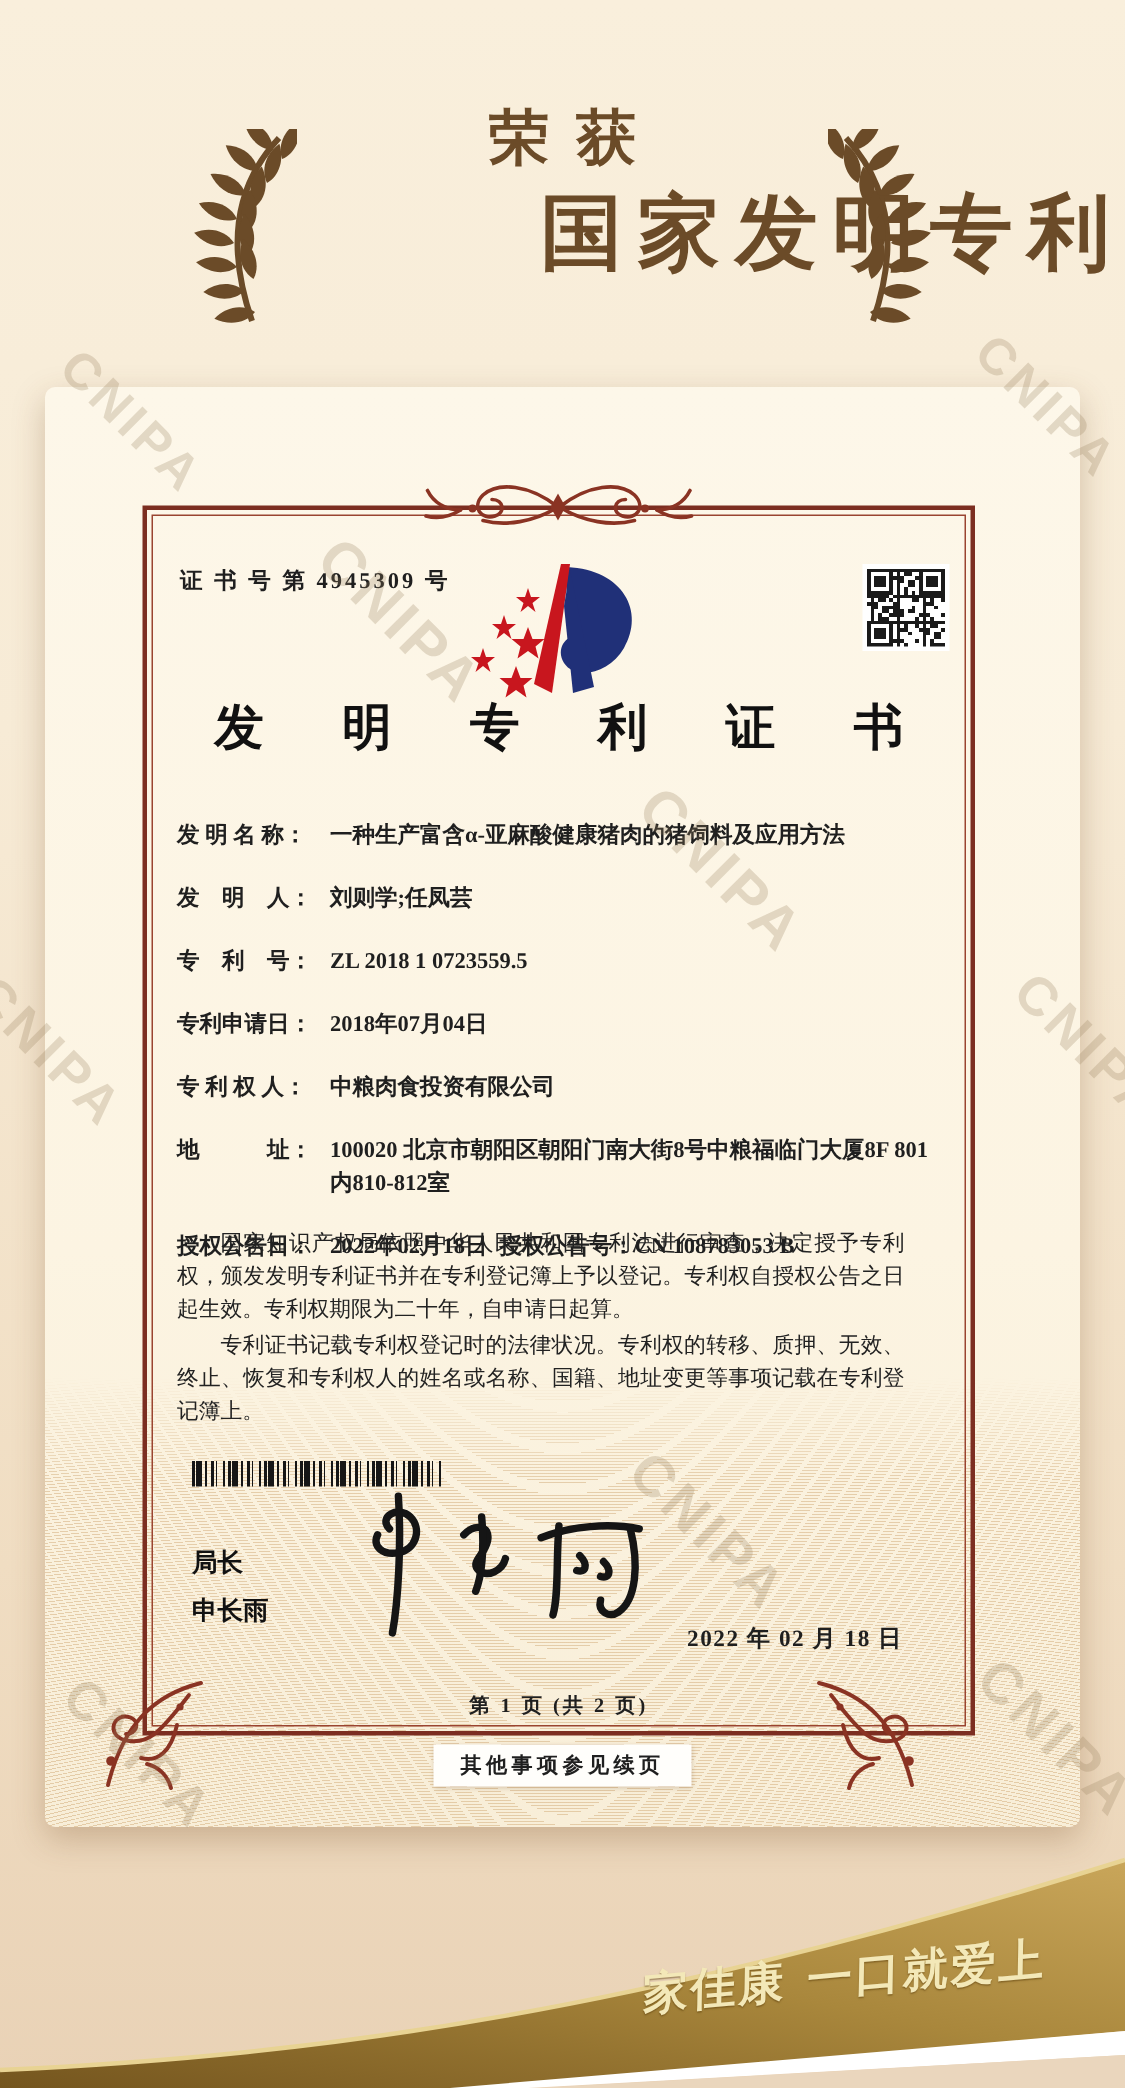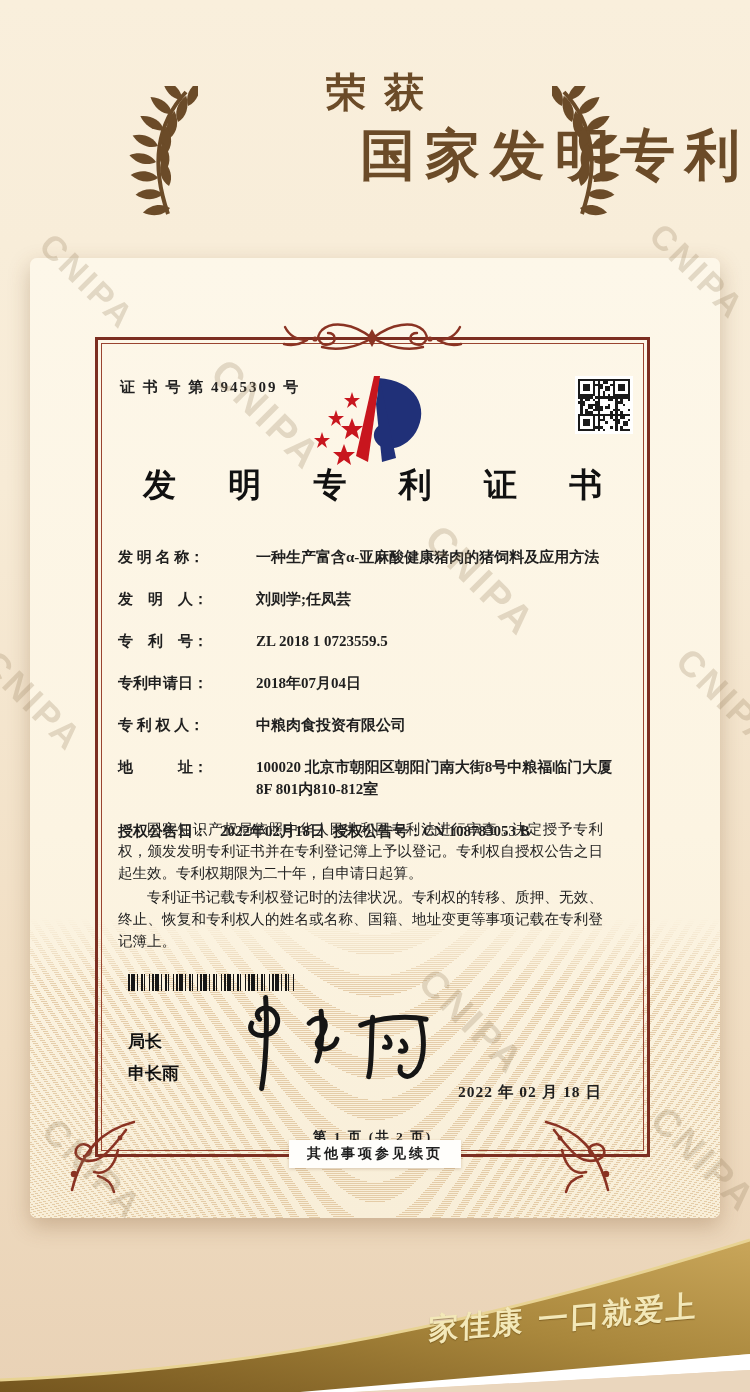--- a/index.html
+++ b/index.html
@@ -25,38 +25,38 @@
   .frame{position:absolute;left:65px;top:79px;width:555px;height:820px;border:3px solid #7c2e21;box-sizing:border-box;}
   .frame::after{content:"";position:absolute;inset:3px;border:1.5px solid #9a4430;}
   .cert-no{position:absolute;left:90px;top:120px;font-size:15px;font-weight:700;letter-spacing:2px;}
   .qr{position:absolute;left:545px;top:118px;width:58px;height:58px;background:#fff;padding:3px;box-sizing:border-box;}
   .qr svg{display:block;width:100%;height:100%;}
   .logo{position:absolute;left:278px;top:112px;width:134px;height:96px;}
   .cert-title{position:absolute;left:65px;top:205px;width:555px;text-align:center;
     font-size:33px;font-weight:700;letter-spacing:22px;text-indent:22px;color:#111;}
   
   .fields{position:absolute;left:88px;top:288px;width:505px;font-size:15px;font-weight:700;}
-  .frow{display:flex;margin-bottom:20px;line-height:22px;gap:36px;}
+  .frow{display:flex;margin-bottom:20px;line-height:22px;}
   .flabel{flex:0 0 102px;white-space:pre;}
   .fvalue{flex:1;}
   .grant-row{display:flex;gap:8px;}
   .grant-row .pair{display:flex;}
   .grant-row .pair+.pair{}
   
   .cert-body{position:absolute;left:88px;top:560px;width:485px;font-size:14.5px;line-height:22px;
     text-align:justify;color:#222;}
   .cert-body p{margin:0 0 2px 0;text-indent:2em;}
   .barcode{position:absolute;left:98px;top:716px;width:166px;height:17px;
     background:repeating-linear-gradient(90deg,#161616 0 2px,transparent 2px 3px,#161616 3px 7px,transparent 7px 9px,#161616 9px 10px,transparent 10px 13px,#161616 13px 15px,transparent 15px 16px,#161616 16px 17px,transparent 17px 21px,#161616 21px 22px,transparent 22px 24px);}
   .signer{position:absolute;left:98px;top:768px;font-family:"Liberation Sans","DejaVu Sans",sans-serif;
     font-size:17px;font-weight:700;line-height:32px;color:#111;}
   .signature{position:absolute;left:192px;top:730px;width:218px;height:112px;}
   .issue-date{position:absolute;left:428px;top:824px;font-size:15.5px;font-weight:700;letter-spacing:1px;}
   .page-info{position:absolute;left:65px;top:870px;width:555px;text-align:center;font-size:13.5px;font-weight:700;letter-spacing:2px;}
-  .footnote{position:absolute;left:50%;top:882px;transform:translateX(-50%);background:#fffefb;
+  .footnote{position:absolute;left:50%;top:905px;transform:translateX(-50%);background:#fffefb;
     padding:5px 18px;font-size:14px;font-weight:700;letter-spacing:3px;box-shadow:0 1px 3px rgba(120,80,40,.25);}
   
   .top-ornament{position:absolute;left:247px;top:60px;width:191px;height:40px;}
   .corner{position:absolute;width:84px;height:84px;}
   .corner.bl{left:28px;top:856px;}
   .corner.br{left:508px;top:856px;transform:scaleX(-1);}
   
   .wm{position:absolute;font-family:"Liberation Sans","DejaVu Sans",sans-serif;font-weight:700;
     color:rgba(150,126,92,.26);transform:rotate(45deg);letter-spacing:3px;pointer-events:none;}
   

